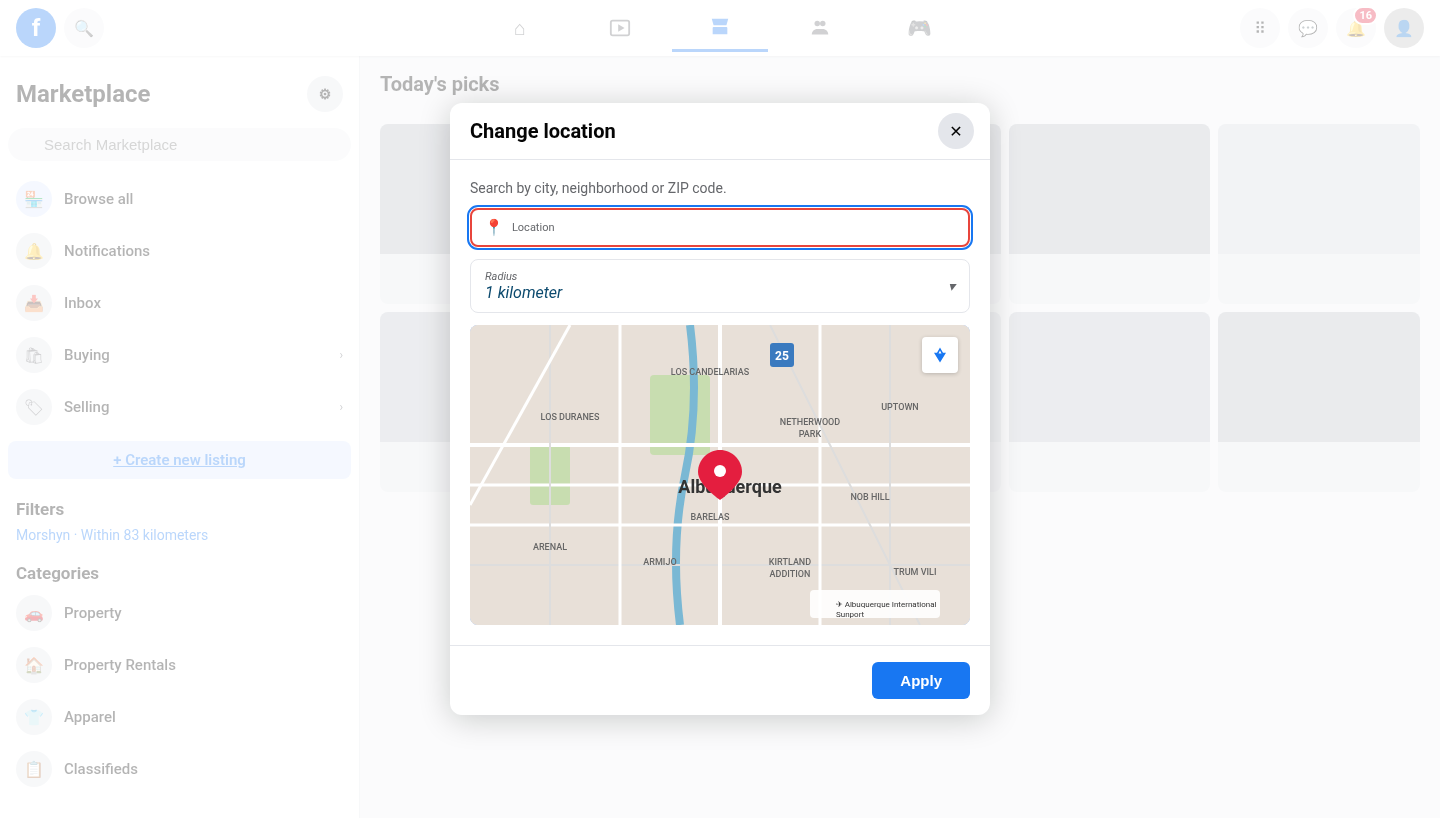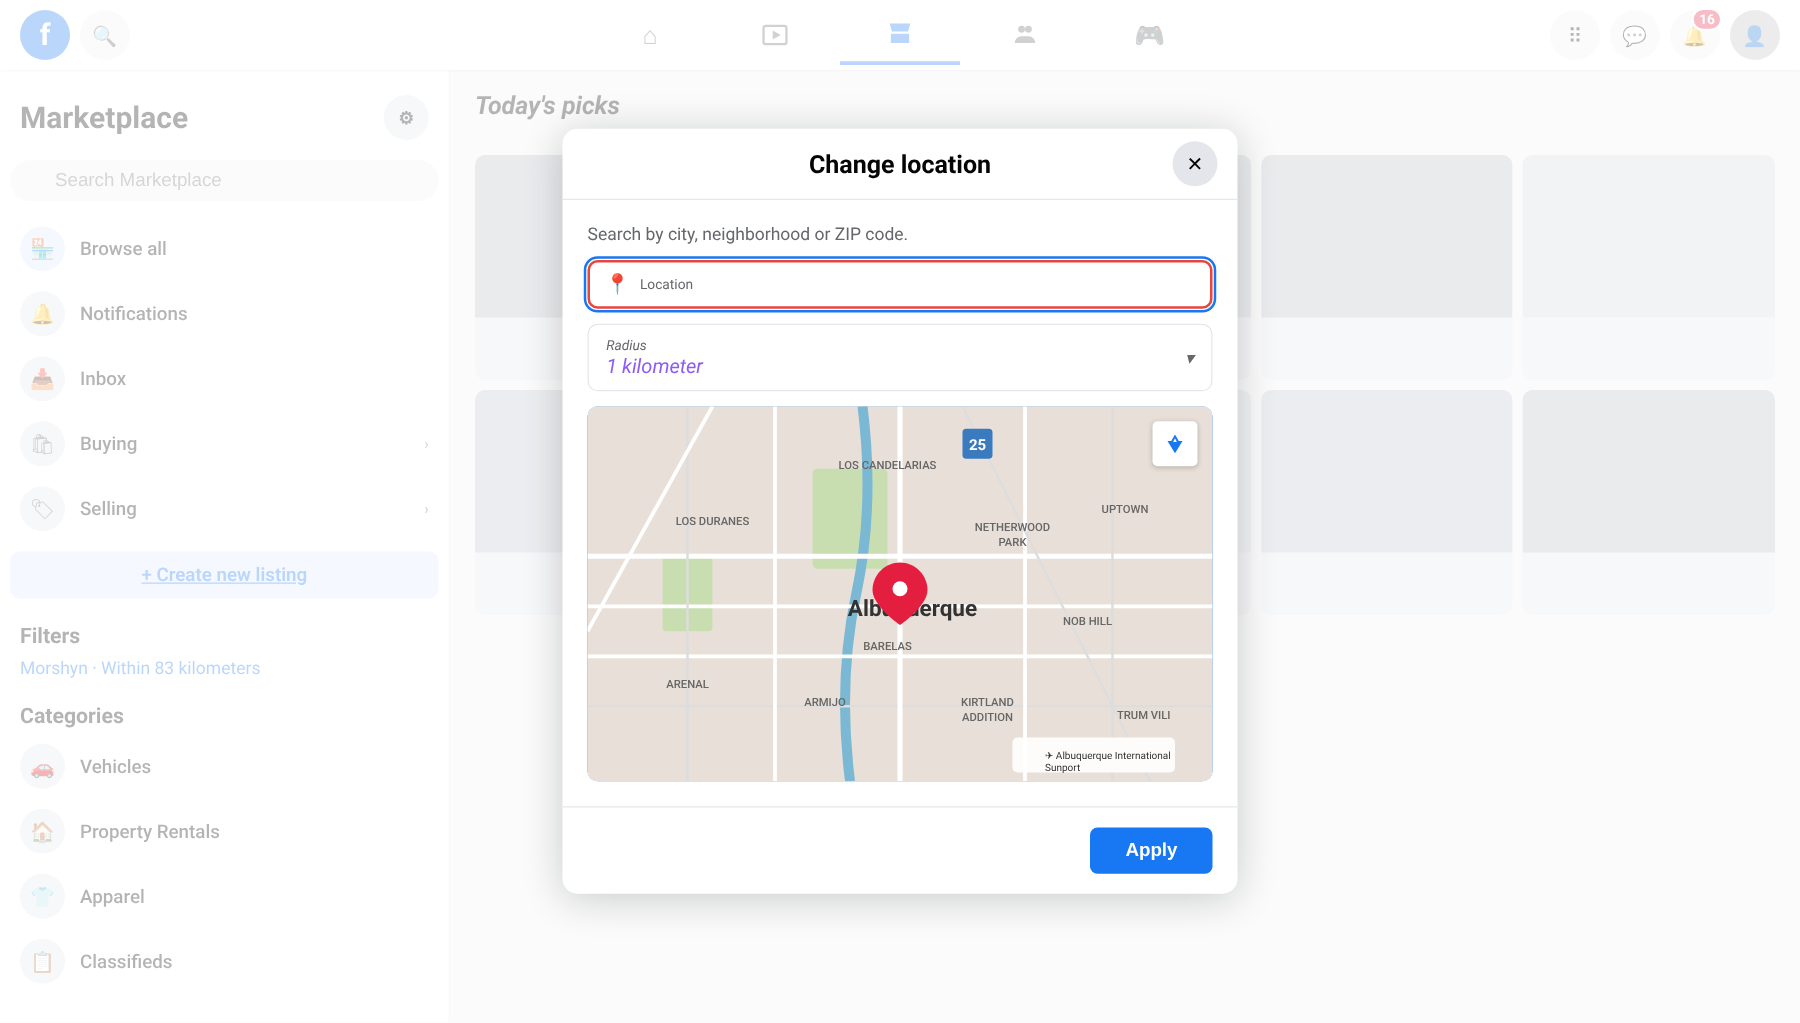--- a/index.html
+++ b/index.html
@@ -42,47 +42,47 @@
     .sidebar-item .item-icon { width: 36px; height: 36px; background: #e4e6eb; border-radius: 50%; display: flex; align-items: center; justify-content: center; font-size: 16px; color: #65676b; flex-shrink: 0; }
     .sidebar-item.active .item-icon { background: #dce8fd; color: #1877f2; }
     .sidebar-item span.label { font-size: 15px; font-weight: 500; }
     .sidebar-item .chevron { margin-left: auto; color: #65676b; font-size: 12px; }
     .create-listing-btn { display: flex; align-items: center; justify-content: center; gap: 6px; width: 100%; padding: 10px; background: #dce8fd; border-radius: 8px; color: #1877f2; font-size: 15px; font-weight: 600; cursor: pointer; margin: 8px 0; text-decoration: underline; }
     .divider-section { font-size: 17px; font-weight: 700; color: #050505; padding: 12px 8px 4px; }
     .filter-info { font-size: 14px; color: #1877f2; padding: 4px 8px 8px; }
 
     
     .content-area { flex: 1; background: #f0f2f5; padding: 16px 20px; overflow: hidden; position: relative; }
-    .page-title { font-size: 20px; font-weight: 700; color: #050505; margin-bottom: 28px; font-style: italic; }
+    .page-title { font-size: 20px; font-weight: 700; color: #050505; margin-bottom: 28px; }
     .listing-grid { display: grid; grid-template-columns: repeat(5, 1fr); gap: 8px; }
     .listing-card { background: #e4e6eb; border-radius: 8px; overflow: hidden; height: 180px; }
     .card-img { width: 100%; height: 130px; background: #c9cdd4; }
     .card-img.gray1 { background: #b8bcc4; }
     .card-img.gray2 { background: #d4d7dd; }
     .card-img.gray3 { background: #c0c4cc; }
     .row2 { display: grid; grid-template-columns: repeat(5, 1fr); gap: 8px; margin-top: 8px; }
 
     
     .overlay { position: fixed; top: 0; left: 0; width: 1440px; height: 818px; background: rgba(255,255,255,0.7); z-index: 100; display: flex; align-items: center; justify-content: center; }
 
     
     .modal { background: #fff; border-radius: 12px; box-shadow: 0 4px 32px rgba(0,0,0,0.2); width: 540px; overflow: hidden; position: relative; }
-    .modal-header { padding: 16px 20px; border-bottom: 1px solid #e4e6eb; display: flex; align-items: center; justify-content: center; position: relative; }
+    .modal-header { padding: 16px 20px; border-bottom: 1px solid #e4e6eb; display: flex; align-items: center; justify-content: flex-start; position: relative; }
     .modal-title { font-size: 20px; font-weight: 700; color: #050505; }
     .modal-close { position: absolute; right: 16px; top: 50%; transform: translateY(-50%); width: 36px; height: 36px; background: #e4e6eb; border-radius: 50%; display: flex; align-items: center; justify-content: center; cursor: pointer; color: #050505; font-size: 16px; }
     .modal-body { padding: 20px; }
     .modal-hint { font-size: 14px; color: #65676b; margin-bottom: 12px; }
     .location-input-wrap { border: 2px solid #e8453c; border-radius: 8px; display: flex; align-items: center; padding: 8px 12px; gap: 8px; background: #fff; outline: 2px solid #1877f2; outline-offset: 1px; margin-bottom: 12px; }
     .location-pin { color: #65676b; font-size: 16px; flex-shrink: 0; }
     .location-input-inner { flex: 1; }
     .location-label { font-size: 11px; color: #65676b; }
     .location-value { font-size: 16px; color: #050505; font-weight: 400; }
     .radius-wrap { border: 1px solid #e4e6eb; border-radius: 8px; display: flex; align-items: center; justify-content: space-between; padding: 10px 14px; margin-bottom: 12px; cursor: pointer; font-style: italic; }
     .radius-label { font-size: 11px; color: #65676b; }
-    .radius-value { font-size: 16px; color: #8b5cf6; text-align: center; }
+    .radius-value { font-size: 16px; color: #0c4a6e; text-align: center; }
     .radius-chevron { color: #65676b; font-size: 14px; }
     .map-container { width: 100%; height: 300px; background: #3b82f6; border-radius: 8px; position: relative; overflow: hidden; margin-bottom: 0; }
     .map-bg { width: 100%; height: 100%; position: relative; background: #f5f5f0; }
     .locate-btn { position: absolute; top: 12px; right: 12px; width: 36px; height: 36px; background: #fff; border-radius: 4px; box-shadow: 0 1px 4px rgba(0,0,0,0.2); display: flex; align-items: center; justify-content: center; cursor: pointer; font-size: 16px; color: #1877f2; }
     .modal-footer { padding: 16px 20px; display: flex; justify-content: flex-end; border-top: 1px solid #e4e6eb; }
     .apply-btn { background: #1877f2; color: #fff; border: none; border-radius: 6px; padding: 10px 28px; font-size: 15px; font-weight: 600; cursor: pointer; }
   </style>
 </head>
 <body>
 
@@ -170,21 +170,21 @@
     <div class="divider-section">
       <span>Filters</span>
     </div>
     <div class="filter-info">Morshyn · Within 83 kilometers</div>
 
     <div class="divider-section">
       <span>Categories</span>
     </div>
     <div class="sidebar-item">
       <div class="item-icon">🚗</div>
-      <span class="label">Vehicles</span>
+      <span class="label">Property</span>
     </div>
     <div class="sidebar-item">
       <div class="item-icon">🏠</div>
       <span class="label">Property Rentals</span>
     </div>
     <div class="sidebar-item">
       <div class="item-icon">👕</div>
       <span class="label">Apparel</span>
     </div>
     <div class="sidebar-item">

